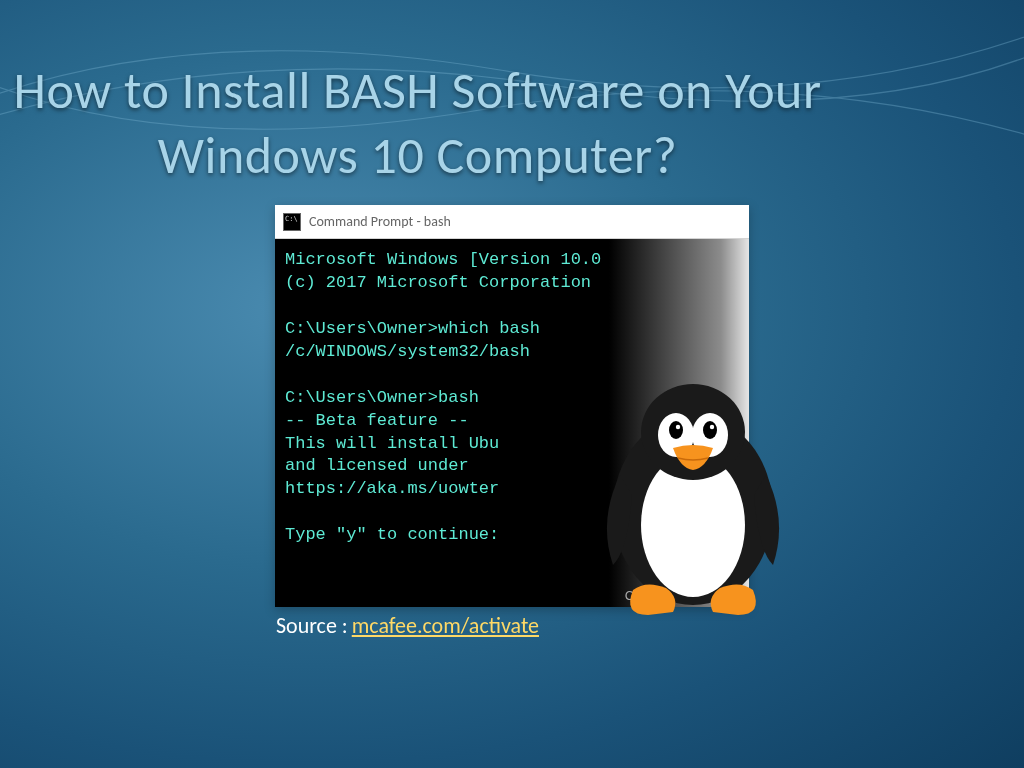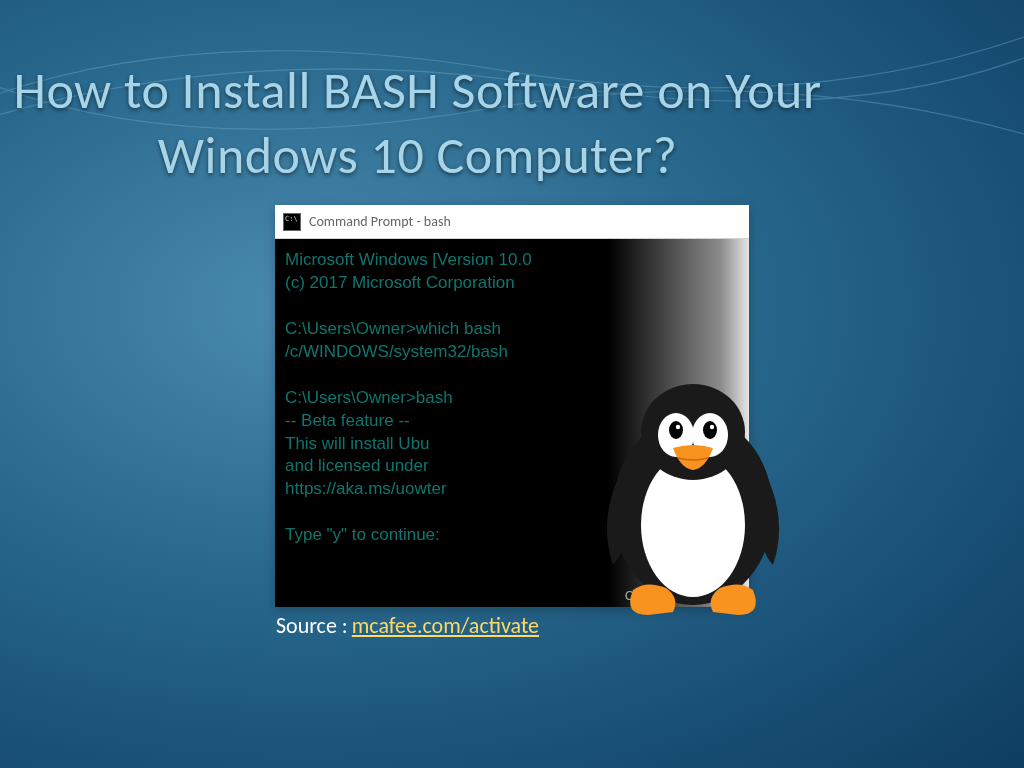--- a/index.html
+++ b/index.html
@@ -68,23 +68,23 @@
   color: #ccc;
 }
 .titlebar-text {
   color: #666;
   font-size: 14px;
 }
 .terminal {
   background: #000;
   height: 368px;
   padding: 10px;
-  font-family: Liberation Sans, sans-serif;
+  font-family: Liberation Mono, monospace;
   font-size: 17px;
-  color: #0f766e;
+  color: #5eead4;
   line-height: 1.35;
   white-space: pre;
   position: relative;
   overflow: hidden;
 }
 .terminal::after {
   content: "";
   position: absolute;
   top: 0;
   right: 0;

